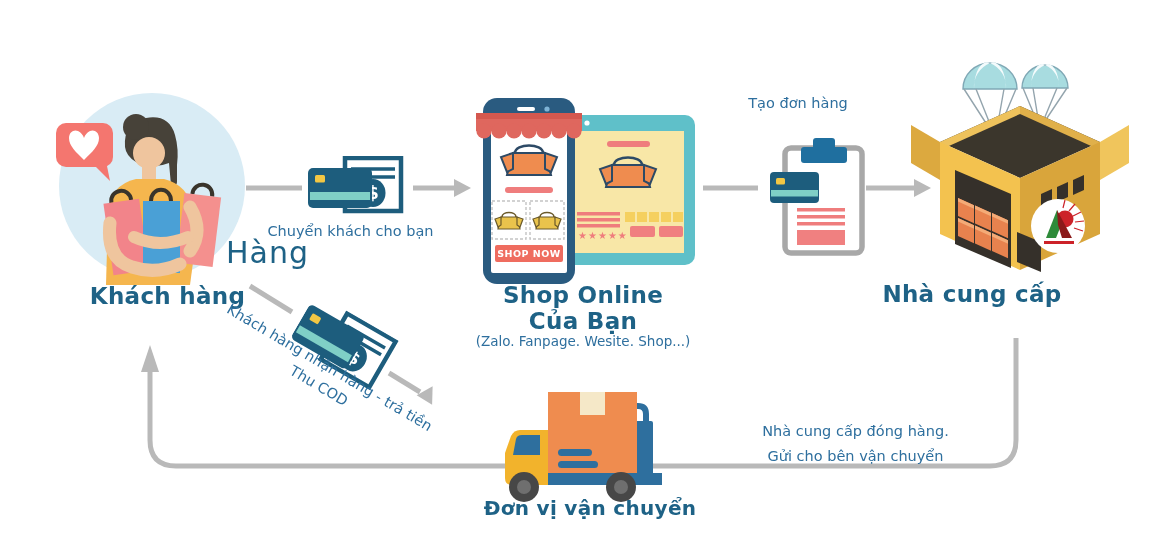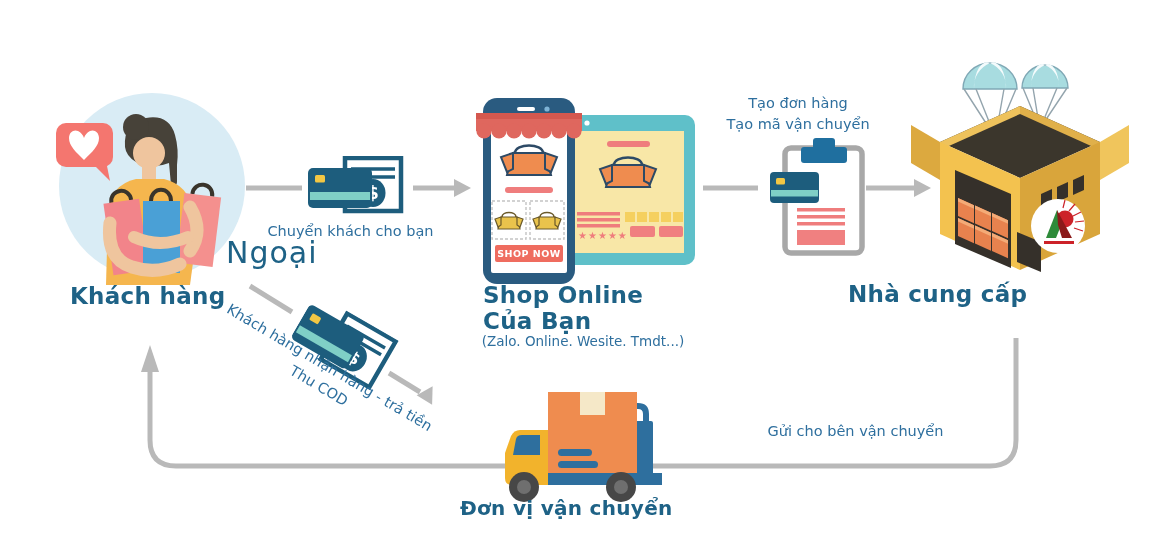--- a/index.html
+++ b/index.html
@@ -1,21 +1,21 @@
 <!DOCTYPE html>
 <html><head>
 <meta charset="utf-8">
 <style>
   html,body{margin:0;padding:0;background:#fff;}
   #canvas{
     position:relative;width:1170px;height:535px;background:#ffffff;overflow:hidden;
     font-family:"DejaVu Sans","Liberation Sans",sans-serif;
   }
   .abs{position:absolute;}
-  .heading{color:#1e6286;font-weight:bold;text-align:left;line-height:1.12;letter-spacing:.3px;}
+  .heading{color:#1e6286;font-weight:bold;text-align:center;line-height:1.12;letter-spacing:.3px;}
   .label{color:#2e6f9e;font-size:14.5px;text-align:center;line-height:1.45;}
   .t23{font-size:23px;}
   .t21{font-size:20px;}
   #or-label{color:#1e6286;font-size:30px;letter-spacing:1px;}
   #cod-label{transform:rotate(30.5deg);transform-origin:50% 50%;}
   #pack-label{line-height:1.75;}
   svg{display:block;}
   svg text{font-family:"DejaVu Sans","Liberation Sans",sans-serif;}
 </style>
 </head>
@@ -257,44 +257,44 @@
         <circle cx="46" cy="104" r="7" fill="#6f6f6f"></circle>
     </g>
     <g>
       <circle cx="143" cy="104" r="15" fill="#474747"></circle>
         <circle cx="143" cy="104" r="7" fill="#6f6f6f"></circle>
     </g>
   </svg>
 
   <div class="abs heading t23" style="left:70px;top:284px;width:195px">Khách hàng</div>
 
-  <div class="abs" id="or-label" style="left:226px;top:235px">Ngoại</div>
+  <div class="abs" id="or-label" style="left:226px;top:235px">Hàng</div>
 
   <div class="abs label" style="left:248px;top:221px;width:205px">Chuyển khách cho bạn</div>
 
   <div class="abs label" id="cod-label" style="left:200px;top:356px;width:248px">
     <div>Khách hàng nhận hàng - trả tiền</div>
     <div>Thu COD</div>
   </div>
 
   <div class="abs heading t23" style="left:483px;top:283px;width:200px">
     <div>Shop Online</div>
     <div>Của Bạn</div>
   </div>
-  <div class="abs label" style="left:450px;top:332px;width:266px;font-size:13.5px">(Zalo. Online. Wesite. Tmdt...)</div>
+  <div class="abs label" style="left:450px;top:332px;width:266px;font-size:13.5px">(Zalo. Fanpage. Wesite. Shop...)</div>
 
   <div class="abs label" style="left:698px;top:93px;width:200px">
     <div>Tạo đơn hàng</div>
-    <div>Tạo mã vận chuyển</div>
-  </div>
-
-  <div class="abs heading t23" style="left:848px;top:282px;width:310px">
+  </div>
+
+  <div class="abs heading t23" style="left:817px;top:282px;width:310px">
     <div>Nhà cung cấp</div>
   </div>
 
   <div class="abs label" id="pack-label" style="left:728px;top:419px;width:255px">
+    <div>Nhà cung cấp đóng hàng.</div>
     <div>Gửi cho bên vận chuyển</div>
   </div>
 
 
   <div class="abs heading t21" style="left:460px;top:497px;width:260px">Đơn vị vận chuyển</div>
 
 </div>
 
 </body></html>

